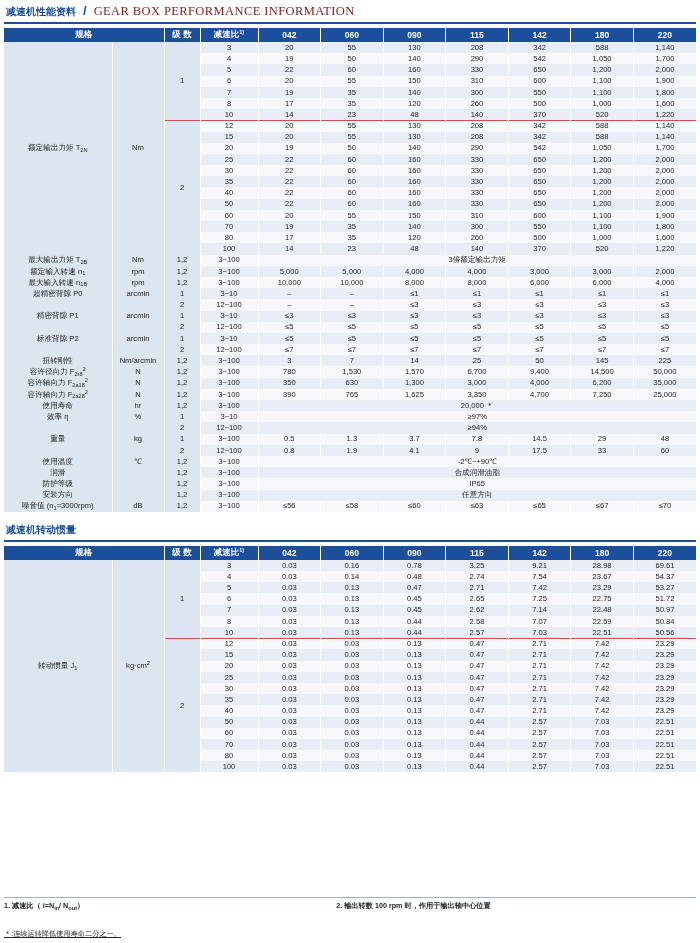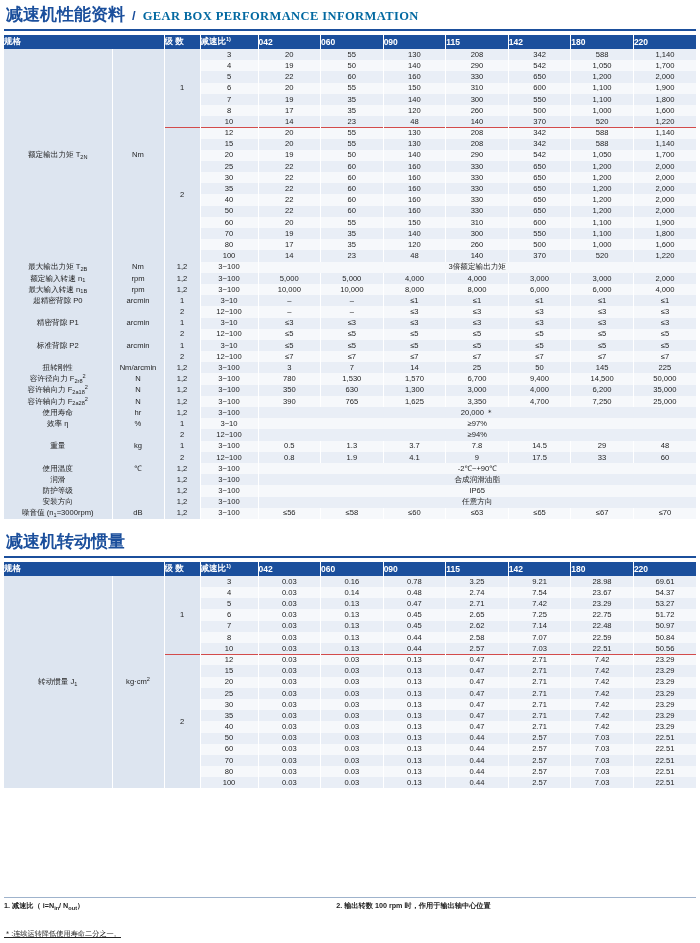--- a/index.html
+++ b/index.html
@@ -15,36 +15,36 @@
   }
   .page { width:700px; height:943px; position:relative; padding:0 4px; }
 
   
   .sec-head {
     display:flex; align-items:baseline; gap:7px;
     padding:3px 2px 3px 2px;
     border-bottom:2px solid #1b4f9c;
   }
   .sec-head .cn {
-    font-size:17px; font-weight:bold; color:#1b4f9c;
+    font-size:10px; font-weight:bold; color:#1b4f9c;
     letter-spacing:0px;
   }
   .sec-head .sep { font-size:13px; color:#1b4f9c; font-weight:bold; }
   .sec-head .en {
-    font-size:12.5px; font-weight:bold; color:#0369a1;
+    font-size:12.5px; font-weight:normal; color:#7f1d1d;
     font-family:"Liberation Serif", serif; letter-spacing:.4px;
   }
 
   
   table { border-collapse:collapse; width:100%; table-layout:fixed; }
   td, th { padding:0; margin:0; }
   .tbl { margin-top:4px; font-size:8px; }
   .tbl th {
     background:#1b4f9c; color:#fff; font-weight:bold;
-    height:14px; font-size:8.5px; text-align:left;
+    height:14px; font-size:8.5px; text-align:center;
     border-right:1px solid #ffffff;
   }
   .tbl th:last-child { border-right:none;margin-top:22px; }
   .tbl td {
     height:11.2px; text-align:center; vertical-align:middle;
     font-size:7.6px; color:#1d1d1d; line-height:1;
   }
   .row-a td { background:#e9eef6; }
   .row-b td { background:#f6f8fb; }
   .cell-label { background:#dde5f0 !important; }

